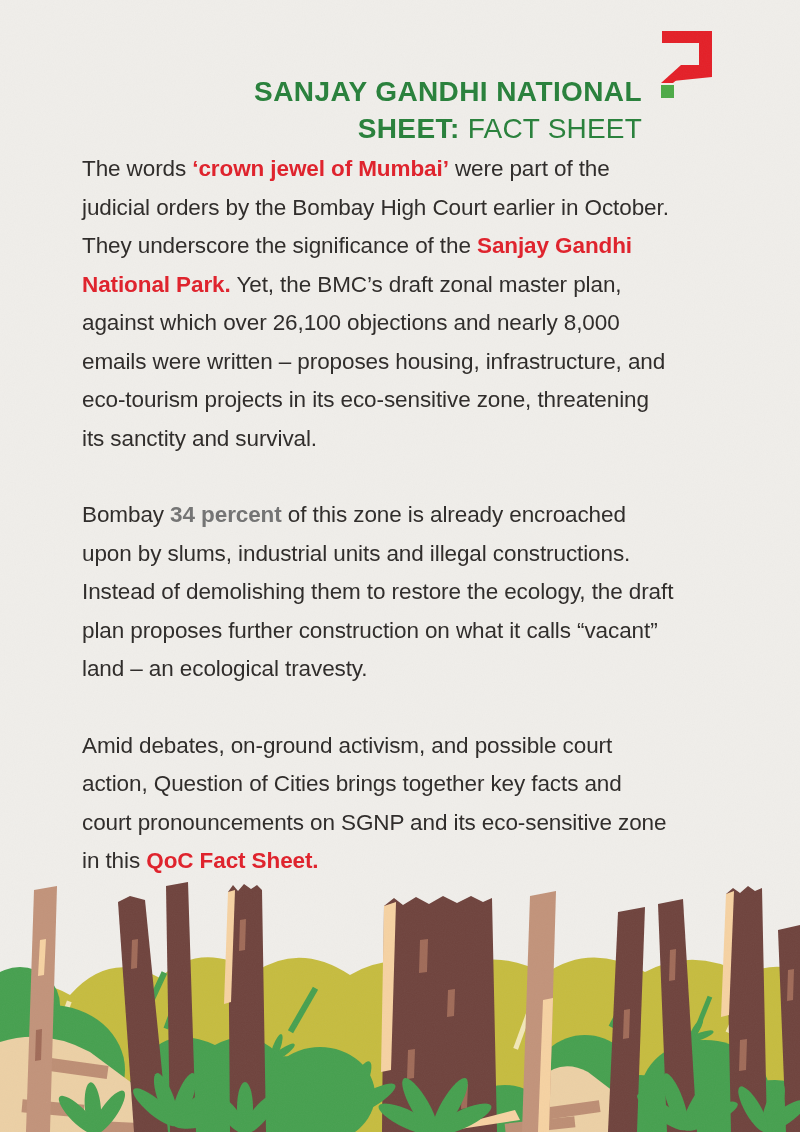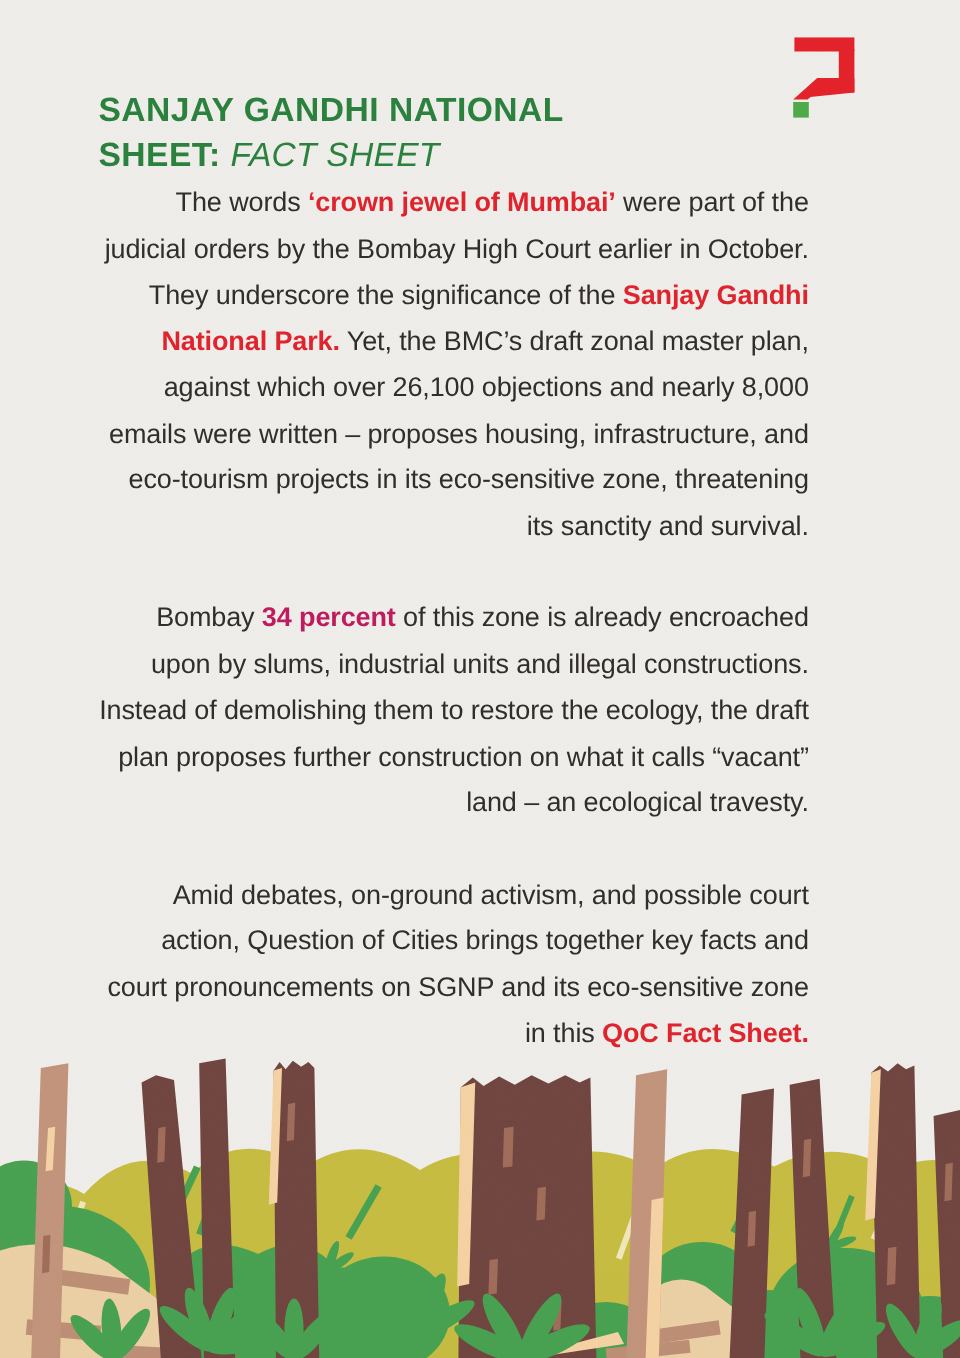--- a/index.html
+++ b/index.html
@@ -13,29 +13,29 @@
   }
   
   .logo{position:absolute;left:659px;top:31px;width:56px;height:68px;}
   
   .title{
     position:absolute;left:82px;top:54px;width:560px;
     color:#27803a;
     font-size:28px;line-height:37px;font-weight:700;
     letter-spacing:.4px;
   }
-  .title .italic{font-style:italic;font-weight:400;letter-spacing:.2px;}
+  .title .italic{font-weight:400;letter-spacing:.2px;}
   
   .article{
     position:absolute;left:82px;top:150px;width:592px;
     color:#2d2a28;
     font-size:22.5px;line-height:38.5px;
     letter-spacing:-0.1px;
   }
-  .article p{margin:0 0 38px 0;text-align:right;}
+  .article p{margin:0 0 38px 0;}
   .article .accent{color:#e0202a;font-weight:700;}
   
   .illustration{position:absolute;left:0;bottom:0;width:800px;height:252px;display:block;}
   
   .noise{position:absolute;inset:0;width:800px;height:1132px;pointer-events:none;opacity:.09;}
 </style>
 </head>
 <body>
 
 <div class="page" style="background: rgb(240, 238, 234);">
@@ -43,29 +43,29 @@
   <svg class="logo" viewBox="0 0 56 68" aria-hidden="true">
     <g fill="#e41f27">
       <polygon points="3,0 53,0 53,12 3,12"></polygon>
       <polygon points="40,10 53,10 53,46 40,46"></polygon>
       <polygon points="24,34 53,34 53,46 14,50"></polygon>
       <polygon points="22,34 35,34 14,52 2,52"></polygon>
     </g>
     <rect x="2" y="54" width="13" height="13" fill="#4caa46"></rect>
   </svg>
 
-  <h1 class="title" style="color: rgb(39, 128, 58);">
+  <h1 class="title" style="color: rgb(39, 128, 58); text-align: right;">
     <span>SANJAY GANDHI NATIONAL</span><br>
     <span>SHEET:</span>
     <span class="italic">FACT SHEET</span>
   </h1>
 
   <div class="article" style="color: rgb(45, 42, 40);">
       <p><span>The words </span><span class="accent" style="color: rgb(224, 32, 42);">‘crown jewel of Mumbai’</span><span> were part of the judicial orders by the Bombay High Court earlier in October. They underscore the significance of the </span><span class="accent" style="color: rgb(224, 32, 42);">Sanjay Gandhi National Park.</span><span> Yet, the BMC’s draft zonal master plan, against which over 26,100 objections and nearly 8,000 emails were written – proposes housing, infrastructure, and eco-tourism projects in its eco-sensitive zone, threatening its sanctity and survival.</span></p>
-      <p><span>Bombay </span><span class="accent" style="color: #be185d;">34 percent</span><span> of this zone is already encroached upon by slums, industrial units and illegal constructions. Instead of demolishing them to restore the ecology, the draft plan proposes further construction on what it calls “vacant” land – an ecological travesty.</span></p>
+      <p><span>Bombay </span><span class="accent" style="color: #737373;">34 percent</span><span> of this zone is already encroached upon by slums, industrial units and illegal constructions. Instead of demolishing them to restore the ecology, the draft plan proposes further construction on what it calls “vacant” land – an ecological travesty.</span></p>
       <p><span>Amid debates, on-ground activism, and possible court action, Question of Cities brings together key facts and court pronouncements on SGNP and its eco-sensitive zone in this </span><span class="accent" style="color: rgb(224, 32, 42); margin-top: 36px;">QoC Fact Sheet.</span></p>
     </div>
 
   <svg class="illustration" viewBox="0 0 800 252" preserveAspectRatio="none" aria-hidden="true">
 
     <g fill="#c6bc3f">
       <path d="M0,140 Q30,90 70,115 Q110,70 160,98 Q200,60 255,92 Q300,62 350,95 Q395,68 440,96 Q490,64 545,94 Q590,62 645,92 Q695,66 745,95 Q775,80 800,92 L800,252 L0,252 Z"></path>
     </g>
 
     <g fill="#46a04f">

